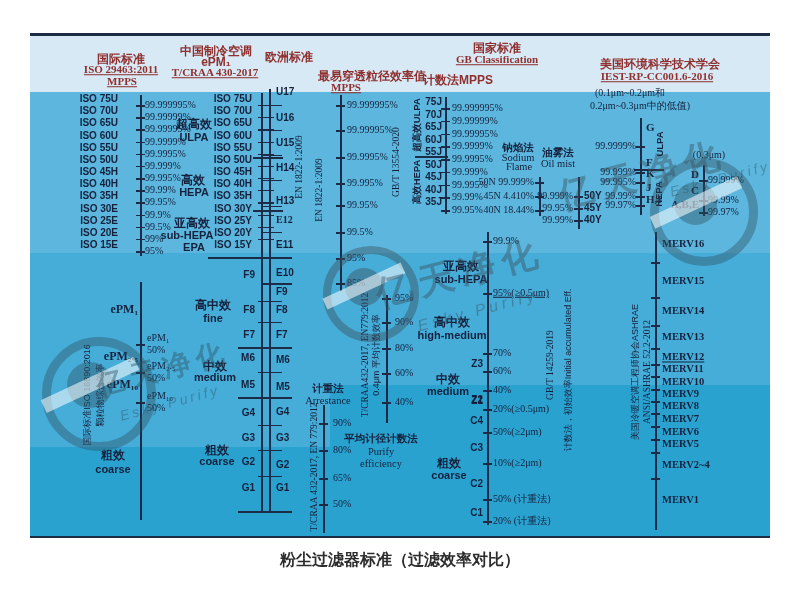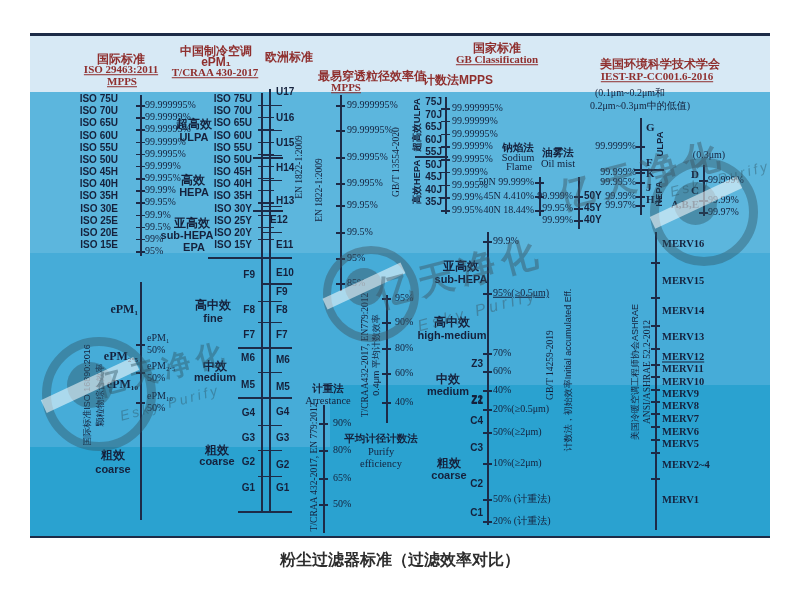--- a/index.html
+++ b/index.html
@@ -230,21 +230,21 @@
     <div class="t grade" style="left: 225px; top: 352px; transform: translate(-100%, -50%);">M5</div>
     <div class="t grade" style="left: 225px; top: 380px; transform: translate(-100%, -50%);">G4</div>
     <div class="t grade" style="left: 225px; top: 405px; transform: translate(-100%, -50%);">G3</div>
     <div class="t grade" style="left: 225px; top: 429px; transform: translate(-100%, -50%);">G2</div>
     <div class="t grade" style="left: 225px; top: 455px; transform: translate(-100%, -50%);">G1</div>
     <div class="t grade" style="left: 246px; top: 59px; transform: translate(0px, -50%);">U17</div>
     <div class="t grade" style="left: 246px; top: 85px; transform: translate(0px, -50%);">U16</div>
     <div class="t grade" style="left: 246px; top: 110px; transform: translate(0px, -50%);">U15</div>
     <div class="t grade" style="left: 246px; top: 135px; transform: translate(0px, -50%);">H14</div>
     <div class="t grade" style="left: 246px; top: 160px; transform: translate(0px, -50%); margin-top: 8px;">H13</div>
-    <div class="t grade" style="left: 240px; top: 187px; transform: translate(0px, -50%);">E12</div>
+    <div class="t grade" style="left: 246px; top: 187px; transform: translate(0px, -50%); font-family: Liberation Serif, serif;">E12</div>
     <div class="t grade" style="left: 246px; top: 212px; transform: translate(0px, -50%);">E11</div>
     <div class="t grade" style="left: 246px; top: 240px; transform: translate(0px, -50%);">E10</div>
     <div class="t grade" style="left: 246px; top: 259px; transform: translate(0px, -50%);">F9</div>
     <div class="t grade" style="left: 246px; top: 277px; transform: translate(0px, -50%);">F8</div>
     <div class="t grade" style="left: 246px; top: 302px; transform: translate(0px, -50%);">F7</div>
     <div class="t grade" style="left: 246px; top: 327px; transform: translate(0px, -50%);">M6</div>
     <div class="t grade" style="left: 246px; top: 354px; transform: translate(0px, -50%);">M5</div>
     <div class="t grade" style="left: 246px; top: 379px; transform: translate(0px, -50%);">G4</div>
     <div class="t grade" style="left: 246px; top: 405px; transform: translate(0px, -50%);">G3</div>
     <div class="t grade" style="left: 246px; top: 432px; transform: translate(0px, -50%);">G2</div>

